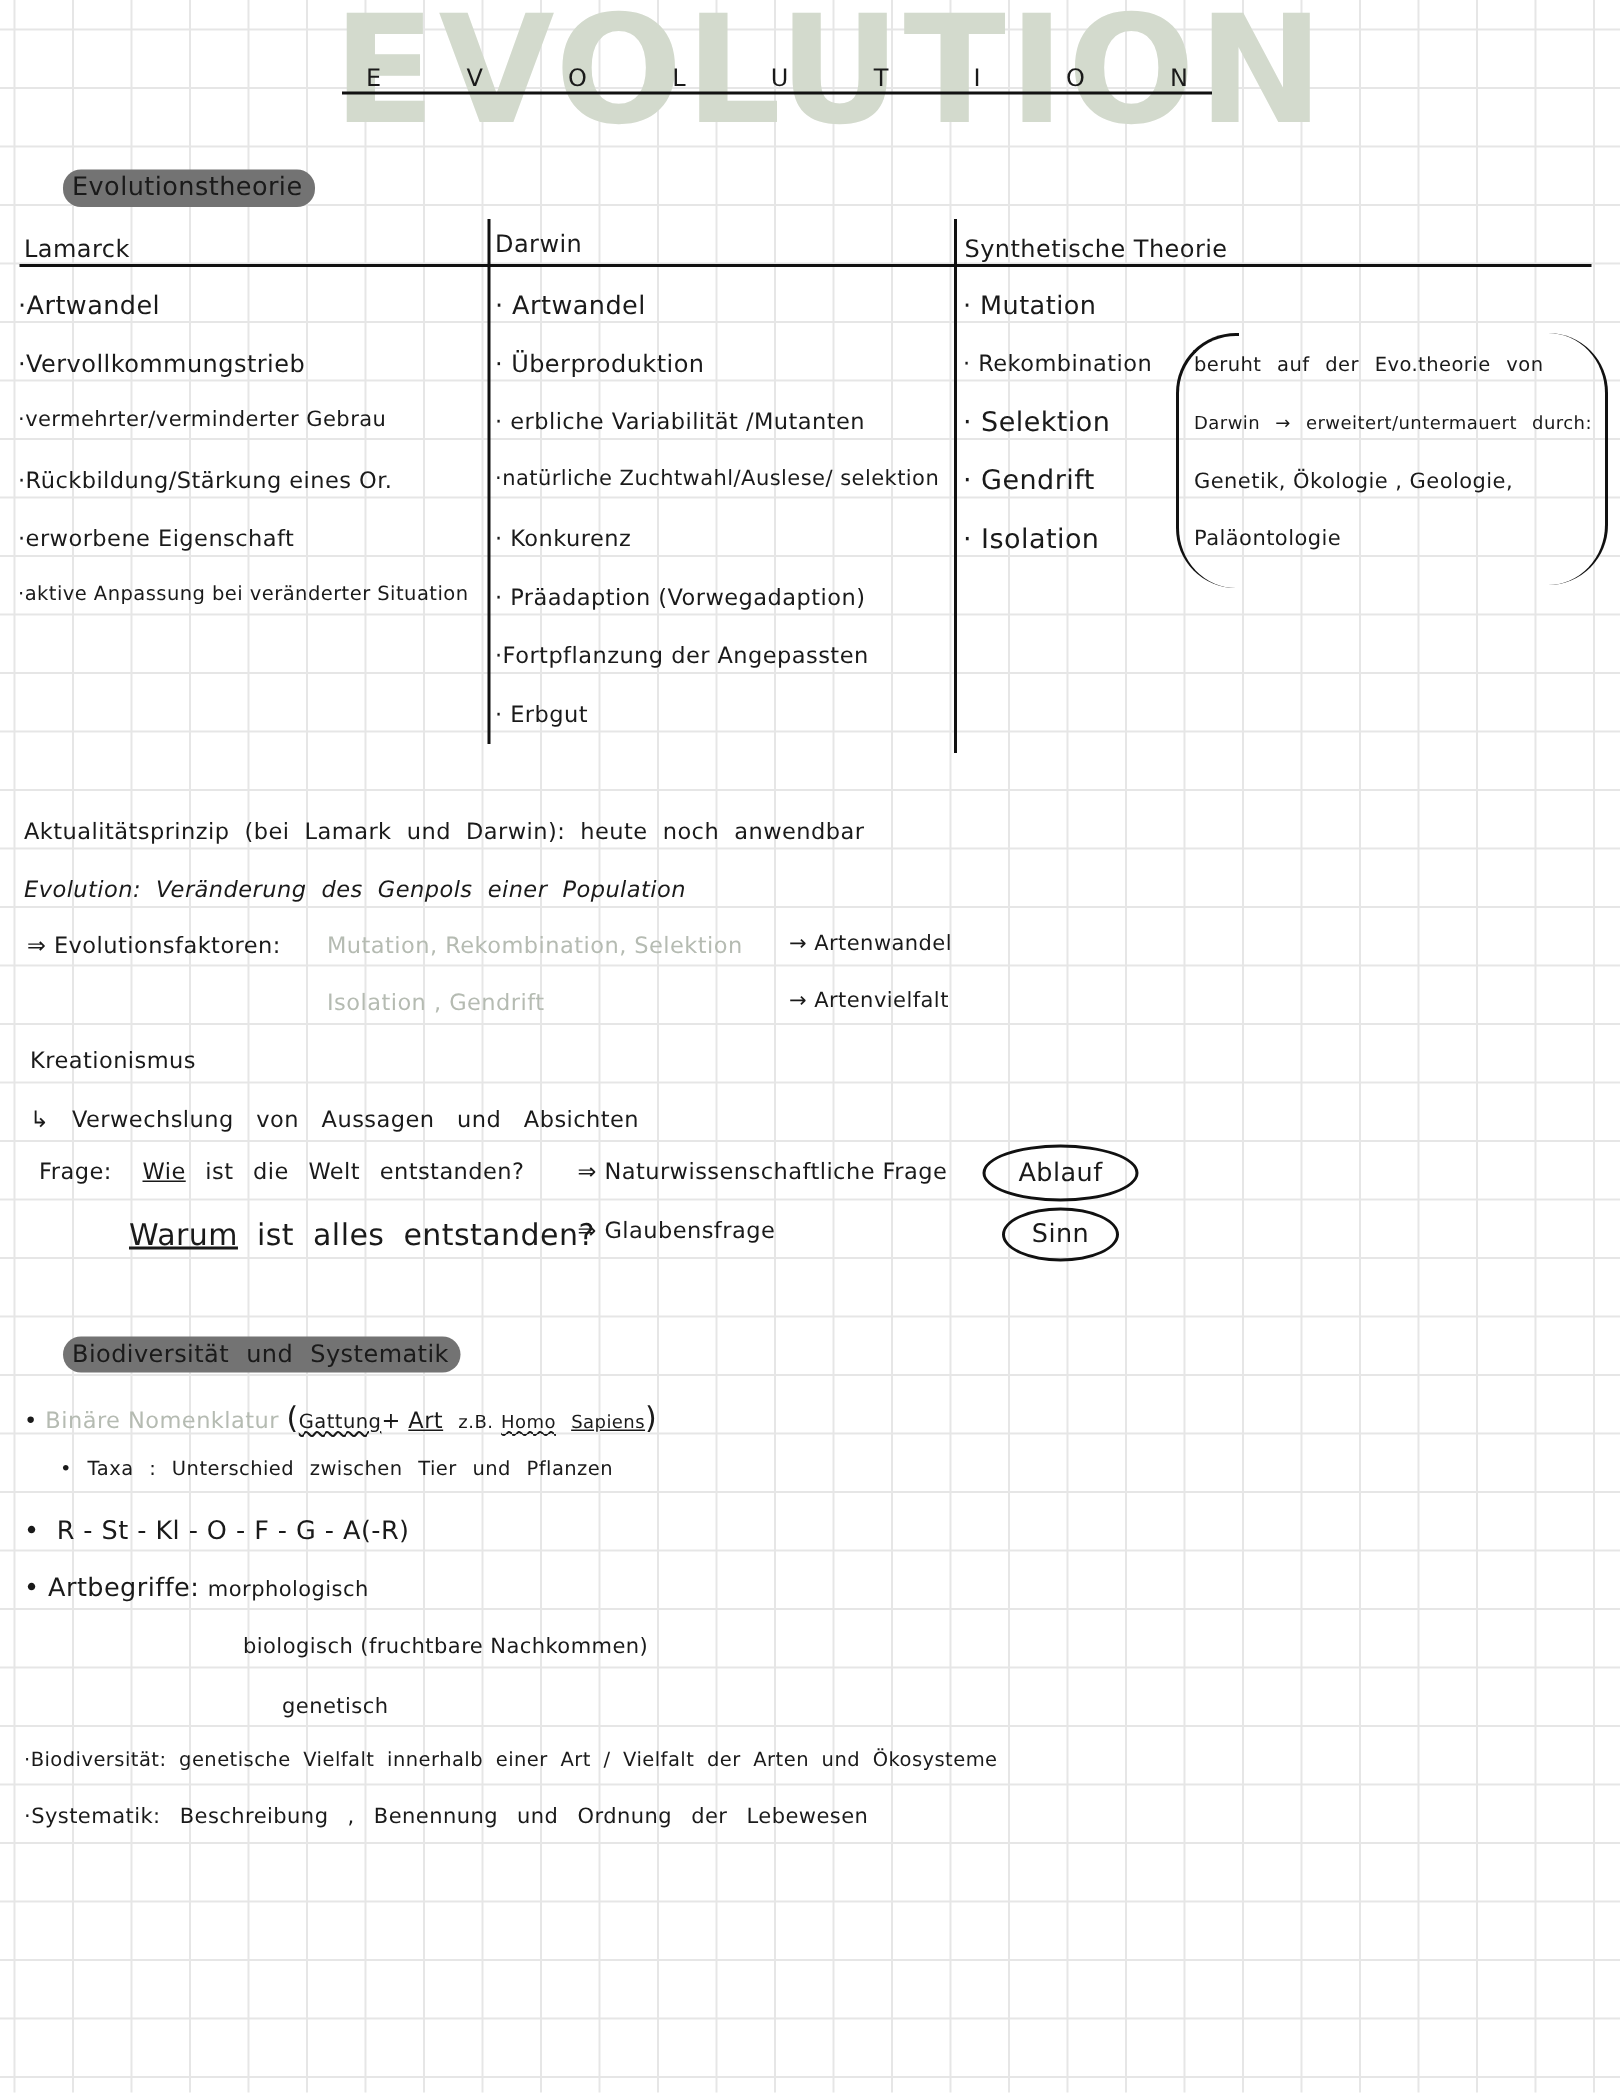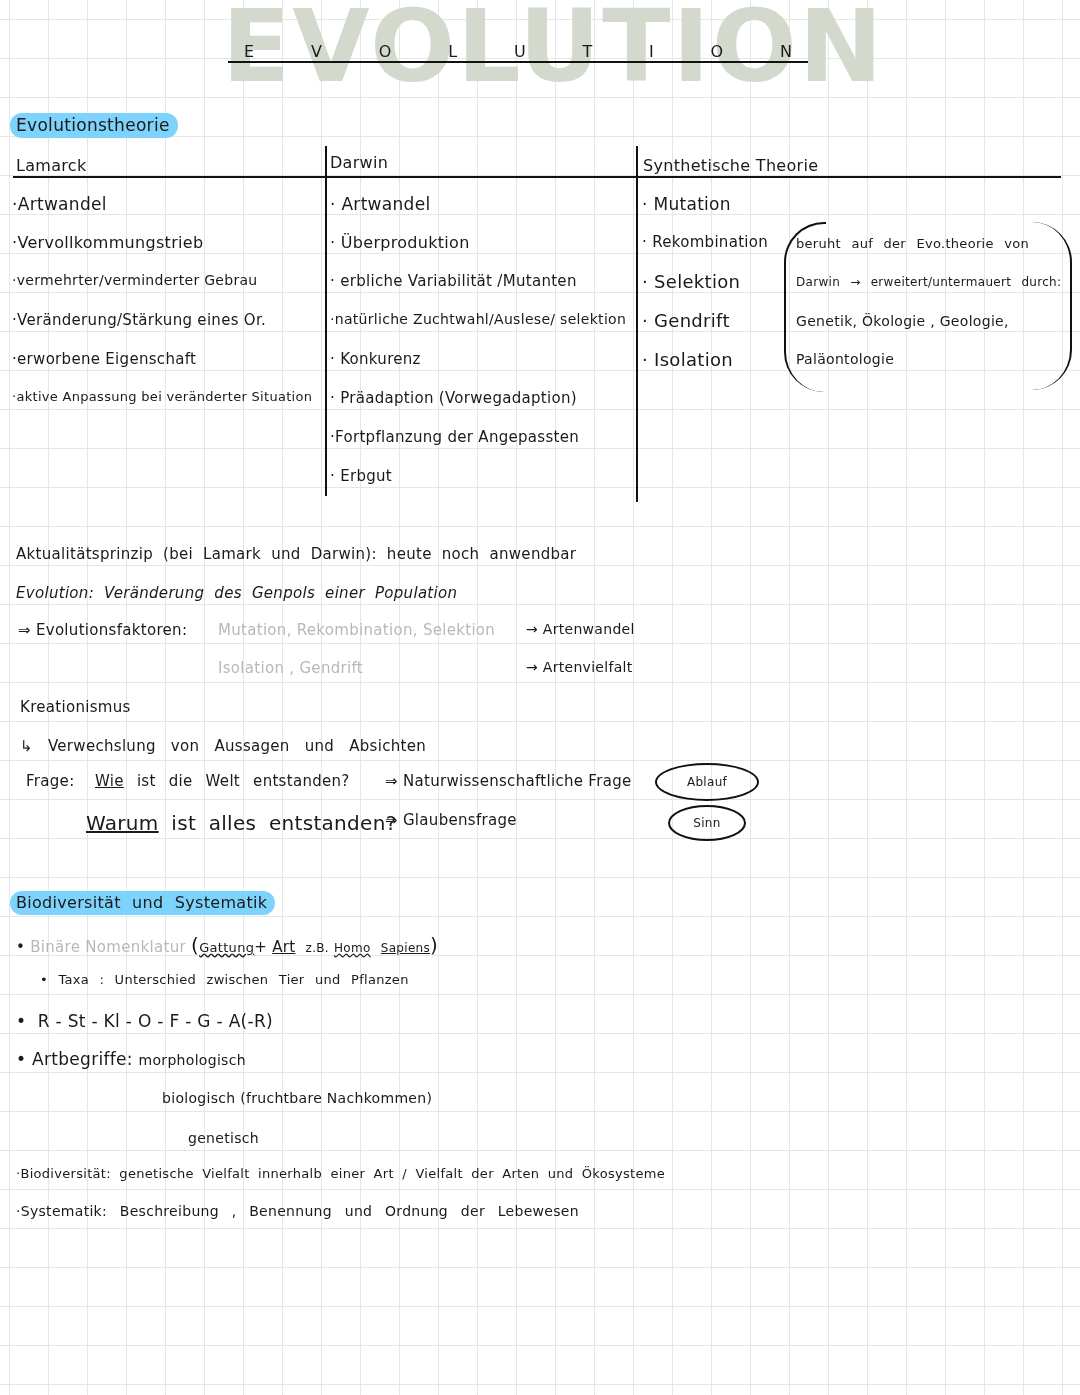--- a/index.html
+++ b/index.html
@@ -16,28 +16,28 @@
   }
   .abs{position:absolute;white-space:nowrap;}
   .hand{font-family:"DejaVu Sans", sans-serif;font-size:15px;letter-spacing:0.3px;}
   .big-title{
     position:absolute;left:222px;top:-8px;width:600px;height:110px;
     font-family:"DejaVu Sans", sans-serif;font-weight:bold;font-size:100px;
     color:#d3dacd;letter-spacing:2px;line-height:110px;
   }
   .title-line{position:absolute;left:228px;top:61px;width:580px;height:2px;background:#111;}
   .title-letters{position:absolute;left:228px;top:42px;width:580px;display:flex;justify-content:space-between;padding:0 16px;box-sizing:border-box;font-size:16px;letter-spacing:0;}
-  .hl{background:#7dd3fc;border-radius:12px;padding:2px 8px 3px 6px;}
+  .hl{background:#737373;border-radius:12px;padding:2px 8px 3px 6px;margin-left:32px;}
   .hline{position:absolute;height:2px;background:#111;}
   .vline{position:absolute;width:2px;background:#111;}
   .col-item{position:absolute;font-size:16px;white-space:nowrap;}
   .grey{color:#b5bbb2;}
   .u{text-decoration:underline;}
   .uw{text-decoration:underline wavy;}
-  .oval{position:absolute;border:2px solid #111;border-radius:50%;display:flex;align-items:center;justify-content:center;font-size:12px;}
+  .oval{position:absolute;border:2px solid #111;border-radius:50%;display:flex;align-items:center;justify-content:center;font-size:17px;}
   .paren{position:absolute;border:2px solid #111;border-radius:50%;}
 </style>
 </head>
 <body>
 
 <div class="big-title">EVOLUTION</div>
 <div class="title-line"></div>
 <div class="title-letters hand">
   <span>E</span>
   <span>V</span>
@@ -58,21 +58,21 @@
 <div class="vline" style="left:325px;top:146px;height:350px;"></div>
 <div class="vline" style="left:636px;top:146px;height:356px;"></div>
 
 <div class="col-item hand" style="left:16px;top:156px;">Lamarck</div>
 <div class="col-item hand" style="left:330px;top:153px;">Darwin</div>
 <div class="col-item hand" style="left:643px;top:156px;">Synthetische Theorie</div>
 
 <div class="col-item hand" style="left:12px;top:194px;font-size:17px;">·Artwandel</div>
 <div class="col-item hand" style="left:12px;top:233px;">·Vervollkommungstrieb</div>
 <div class="col-item hand" style="left:12px;top:272px;font-size:14px;">·vermehrter/verminderter Gebrau</div>
-<div class="col-item hand" style="left:12px;top:311px;font-size:15px;">·Veränderung/Stärkung eines Or.</div>
+<div class="col-item hand" style="left:12px;top:311px;font-size:15px;">·Rückbildung/Stärkung eines Or.</div>
 <div class="col-item hand" style="left:12px;top:350px;font-size:15px;">·erworbene Eigenschaft</div>
 <div class="col-item hand" style="left:12px;top:389px;font-size:13px;">·aktive Anpassung bei veränderter Situation</div>
 
 <div class="col-item hand" style="left:330px;top:194px;font-size:17px;">· Artwandel</div>
 <div class="col-item hand" style="left:330px;top:233px;font-size:16px;">· Überproduktion</div>
 <div class="col-item hand" style="left:330px;top:272px;font-size:15px;">· erbliche Variabilität /Mutanten</div>
 <div class="col-item hand" style="left:330px;top:311px;font-size:14px;">·natürliche Zuchtwahl/Auslese/ selektion</div>
 <div class="col-item hand" style="left:330px;top:350px;font-size:15px;">· Konkurenz</div>
 <div class="col-item hand" style="left:330px;top:389px;font-size:15px;text-align:right;">· Präadaption (Vorwegadaption)</div>
 <div class="col-item hand" style="left:330px;top:428px;font-size:15px;">·Fortpflanzung der Angepassten</div>

